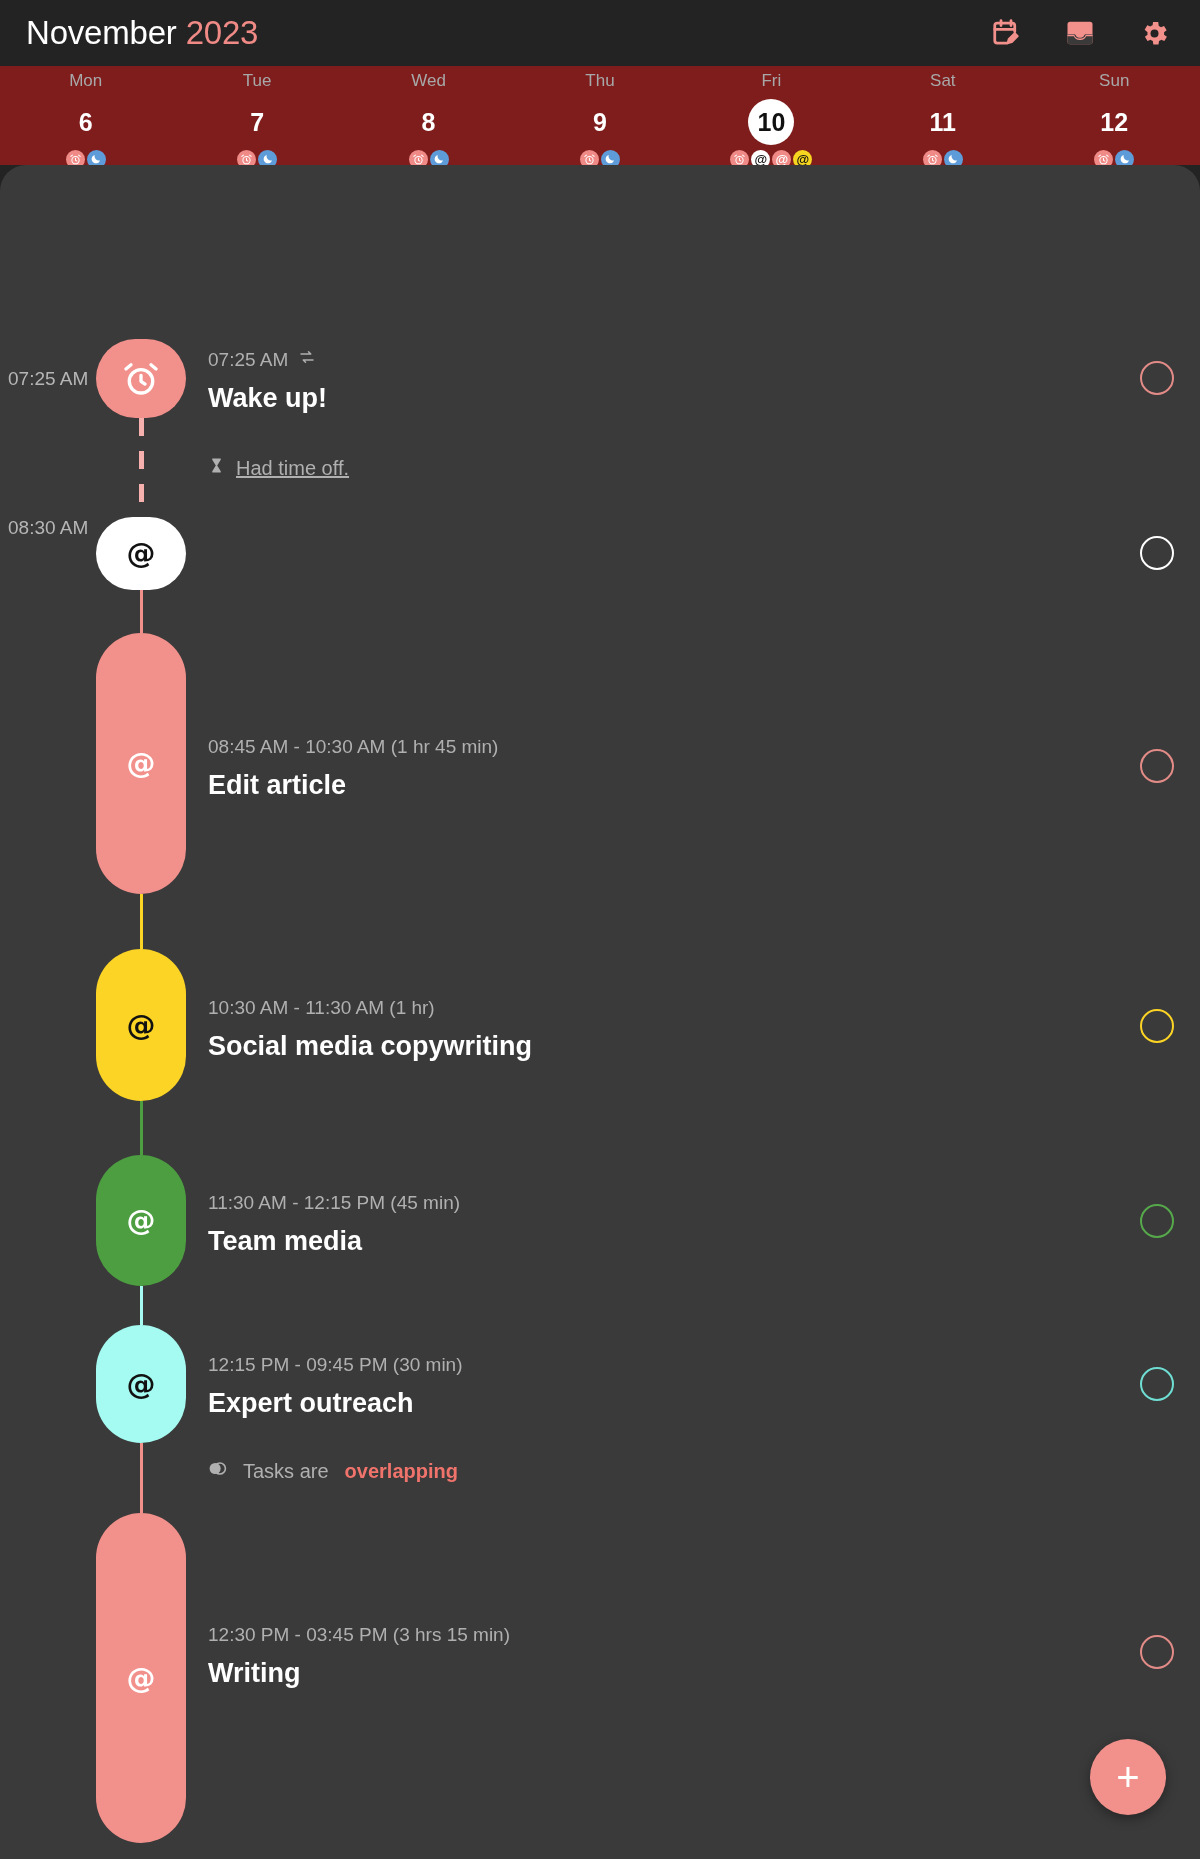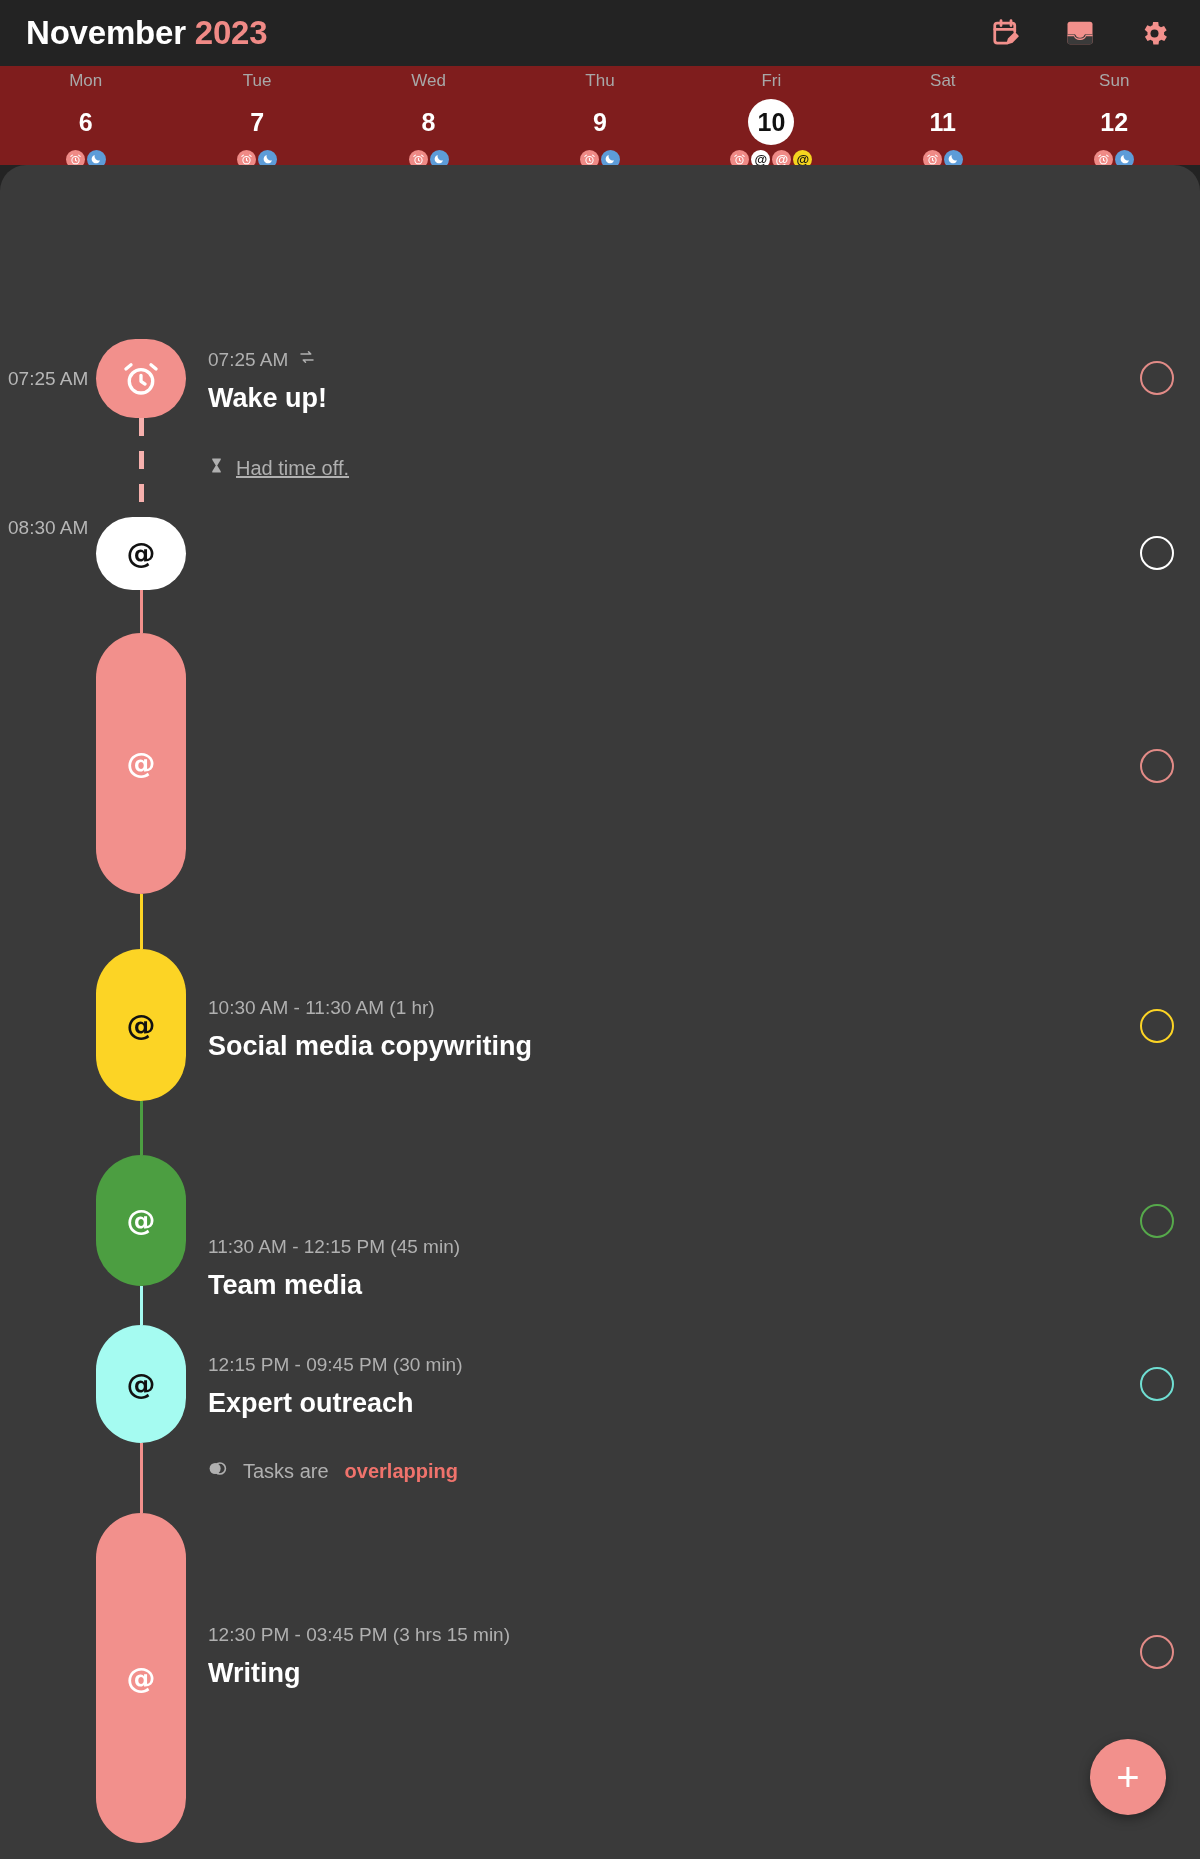--- a/index.html
+++ b/index.html
@@ -10,21 +10,21 @@
     overflow:hidden;
   }
 
   
   .header{
     height:66px;
     display:flex; align-items:center;
     padding:0 30px 0 26px;
     background:#232323;
   }
-  .title{ font-size:33px; font-weight:bold; color:#ffffff; letter-spacing:-.2px;text-align:right;}
+  .title{ font-size:33px; font-weight:normal; color:#ffffff; letter-spacing:-.2px;text-align:right;}
   .title .yr{ color:#f08a86; margin-left:9px;}
   .hdr-spacer{ flex:1; }
   .hdr-icons{ display:flex; align-items:center; gap:44px; }
   .hdr-icons svg{ display:block; }
 
   
   .weekstrip{
     height:99px;
     display:flex; align-items:flex-start;
     background:#7f1d1d;
@@ -339,29 +339,35 @@
       <div class="meta">
         <span>07:25 AM</span>
         <span><svg width="18" height="18" viewBox="0 0 24 24" fill="none" stroke="#b0b0b0" stroke-width="2" stroke-linecap="round" stroke-linejoin="round">
             <path d="M4 8h13l-3-3M20 16H7l3 3"></path>
           </svg></span>
       </div>
       <div class="ttl">Wake up!</div>
     </div>
     <div class="check" style="top: 196px; border-color: rgb(226, 139, 135);"></div>
     <div class="check" style="top: 371px; border-color: rgb(255, 255, 255);"></div>
+    <div class="ev" style="top: 570px;">
+      <div class="meta">
+        <span>08:45 AM - 10:30 AM (1 hr 45 min)</span>
+      </div>
+      <div class="ttl">Edit article</div>
+    </div>
     <div class="check" style="top: 584px; border-color: rgb(226, 139, 135);"></div>
     <div class="ev" style="top: 831px;">
       <div class="meta">
         <span>10:30 AM - 11:30 AM (1 hr)</span>
       </div>
       <div class="ttl">Social media copywriting</div>
     </div>
     <div class="check" style="top: 844px; border-color: rgb(252, 212, 37);"></div>
-    <div class="ev" style="top: 1070px;">
+    <div class="ev" style="top: 1026px;">
       <div class="meta">
         <span>11:30 AM - 12:15 PM (45 min)</span>
       </div>
       <div class="ttl">Team media</div>
     </div>
     <div class="check" style="top: 1039px; border-color: rgb(86, 169, 75);"></div>
     <div class="ev" style="top: 1188px;">
       <div class="meta">
         <span>12:15 PM - 09:45 PM (30 min)</span>
       </div>

